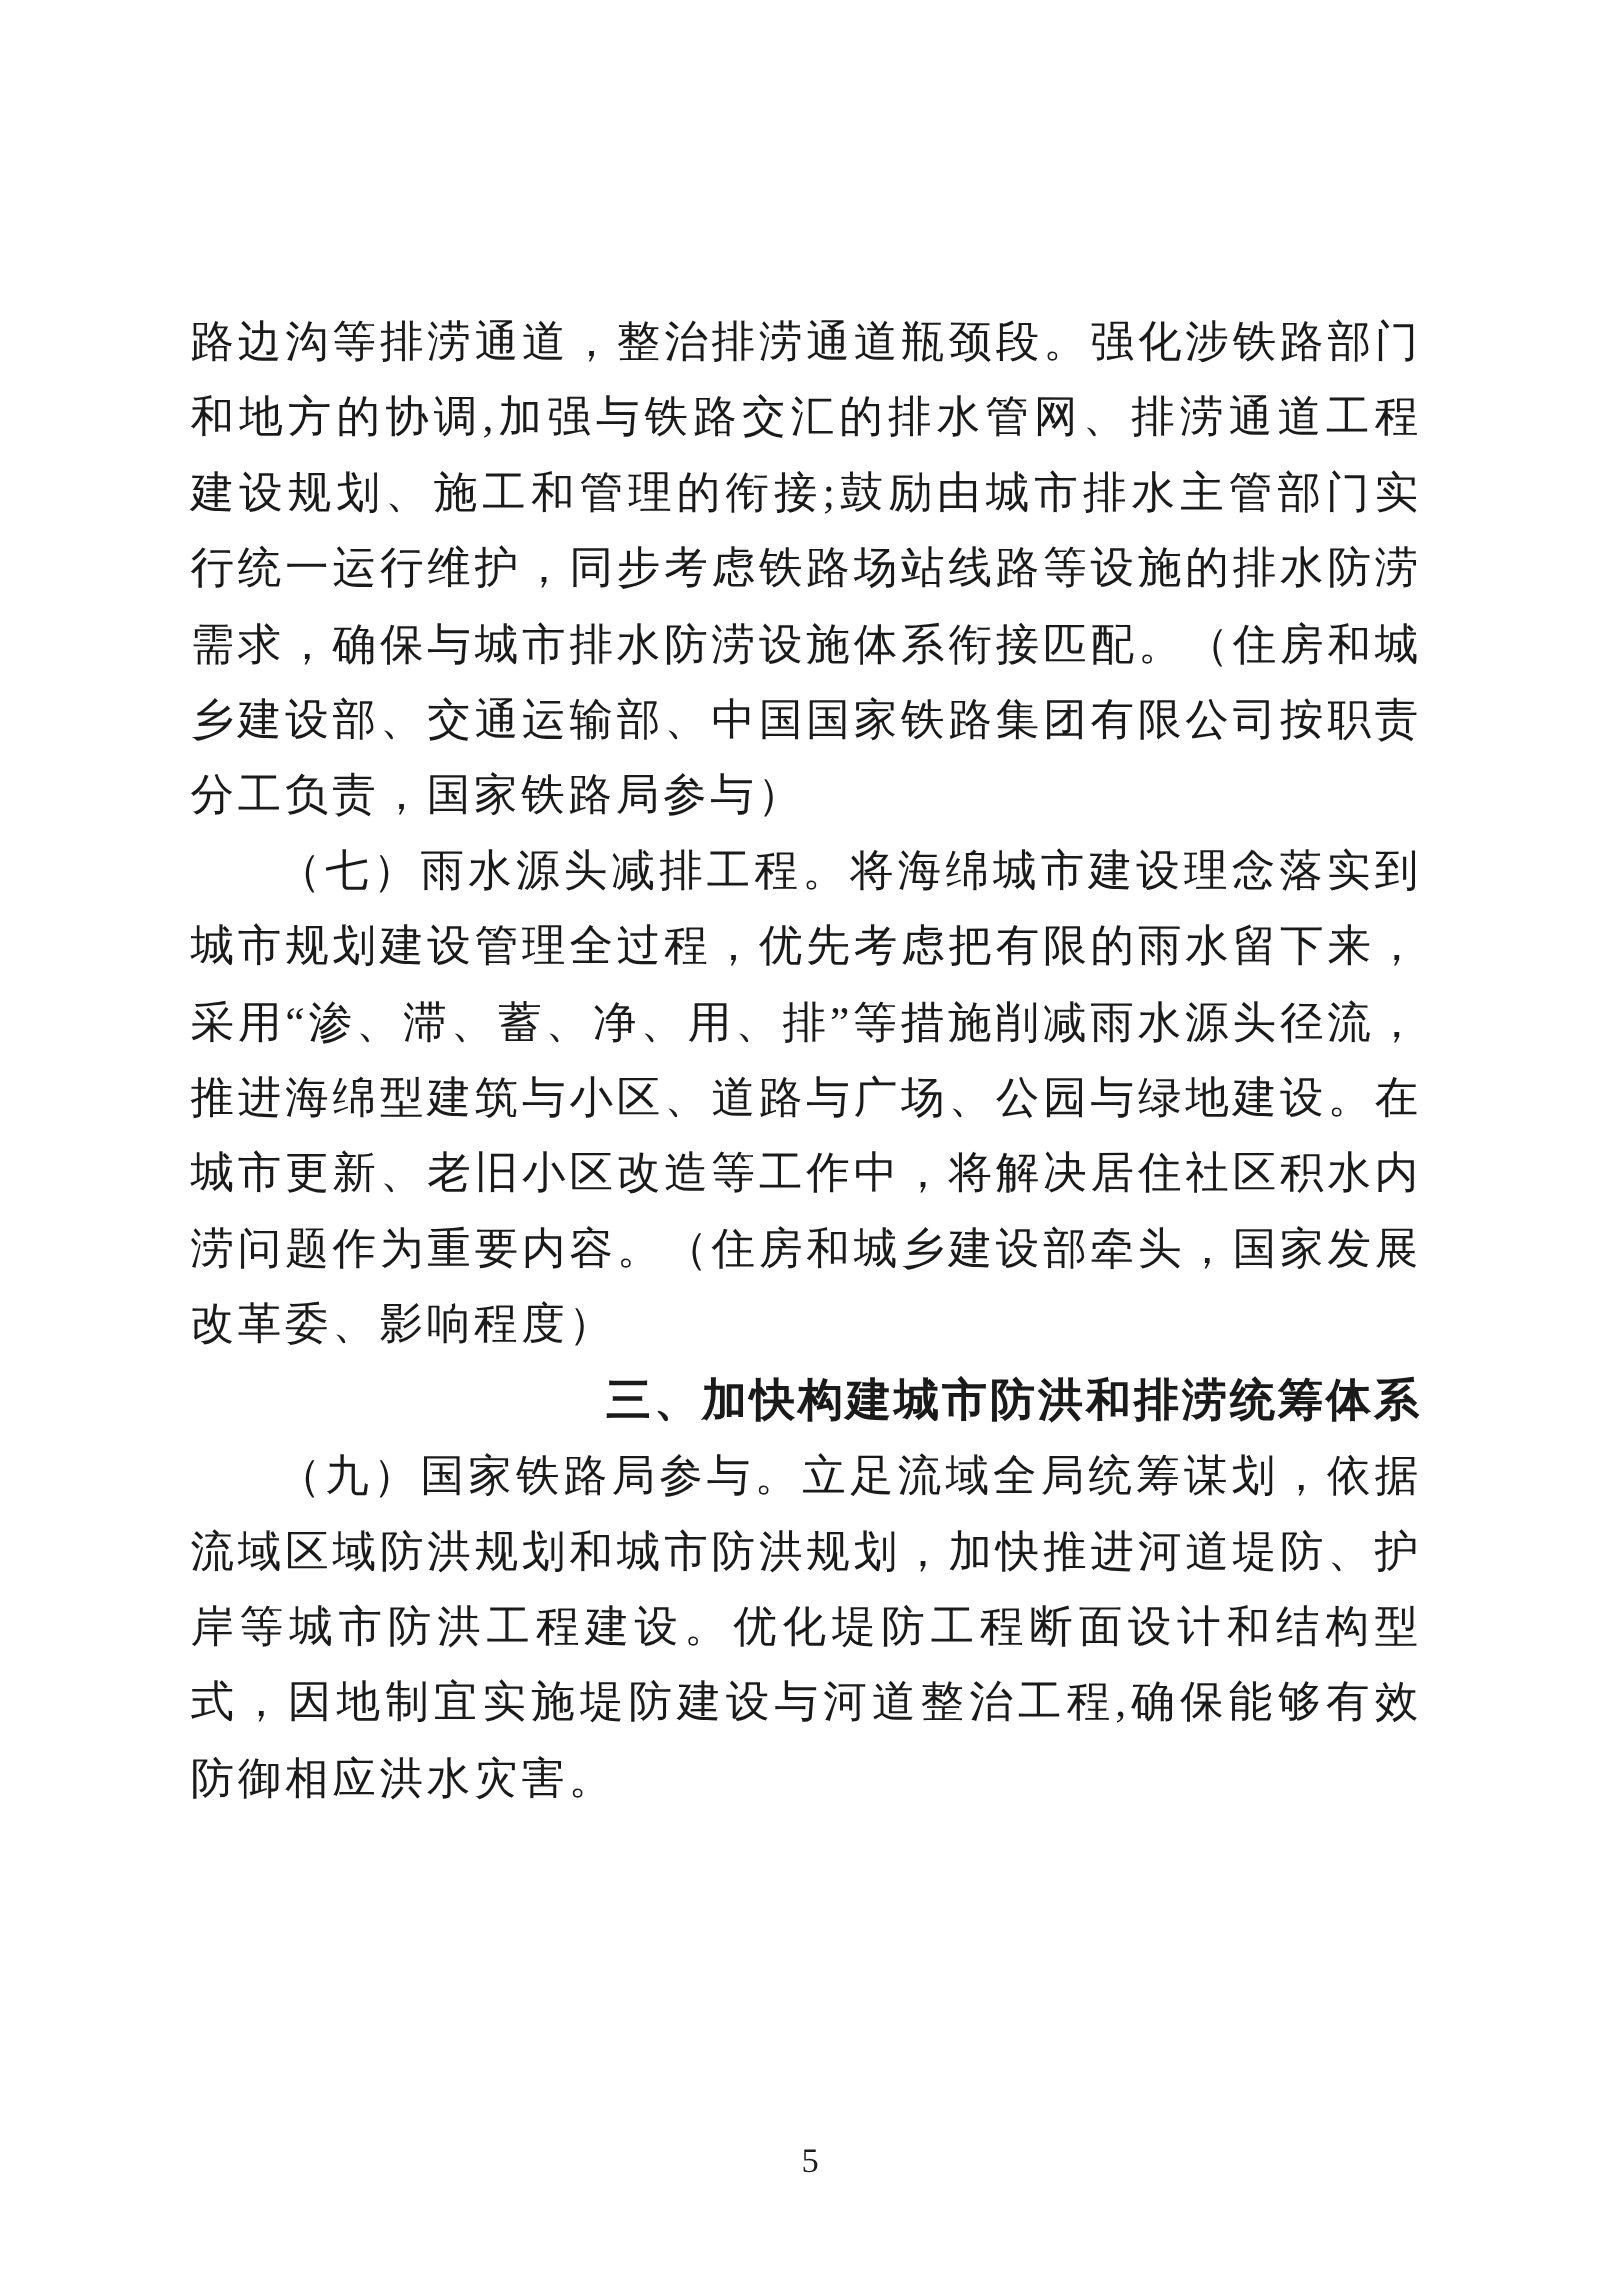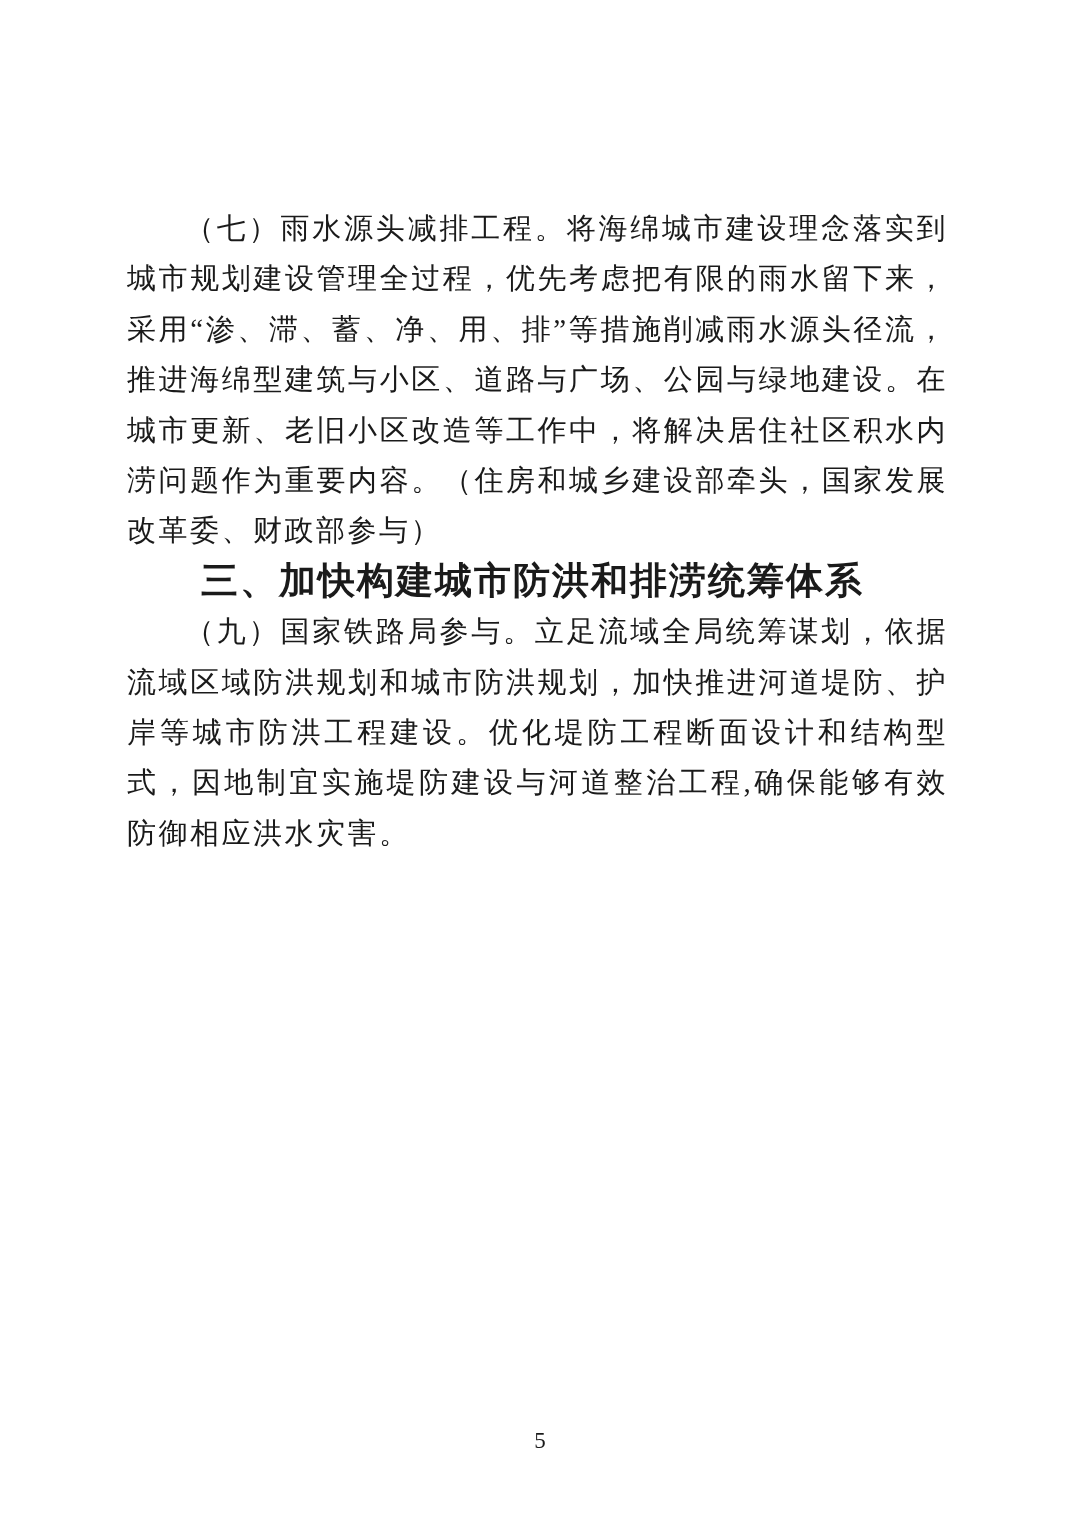--- a/index.html
+++ b/index.html
@@ -35,45 +35,46 @@
   }
   .para.no-indent {
     text-indent: 0;
   }
   .lead {
     font-weight: 400;
   }
   .heading {
     font-family: Liberation Sans, sans-serif;
     font-weight: 700;
-    font-size: 37px;
+    font-size: 30px;
     line-height: 50.4px;
     letter-spacing: 2px;
     text-indent: 2em;
-    text-align: left;
+    text-align: right;
   }
   .page-number {
     position: absolute;
     top: 1428px;
     left: 0;
     width: 100%;
     text-align: center;
     font-size: 23px;
     letter-spacing: 0;
     color: #1a1a1a;
   }
 </style>
 </head>
 <body>
 
 <div class="page">
   <main class="text-block">
 
+    <p class="para no-indent"><span>路边沟等排涝通道，整治排涝通道瓶颈段。强化涉铁路部门和地方的协调,加强与铁路交汇的排水管网、排涝通道工程建设规划、施工和管理的衔接;鼓励由城市排水主管部门实行统一运行维护，同步考虑铁路场站线路等设施的排水防涝需求，确保与城市排水防涝设施体系衔接匹配。（住房和城乡建设部、交通运输部、中国国家铁路集团有限公司按职责分工负责，国家铁路局参与）</span></p>
 
-    <p class="para"><span class="lead">（七）雨水源头减排工程。</span><span>将海绵城市建设理念落实到城市规划建设管理全过程，优先考虑把有限的雨水留下来，采用“渗、滞、蓄、净、用、排”等措施削减雨水源头径流，推进海绵型建筑与小区、道路与广场、公园与绿地建设。在城市更新、老旧小区改造等工作中，将解决居住社区积水内涝问题作为重要内容。（住房和城乡建设部牵头，国家发展改革委、财政部参与）</span></p>
+    <p class="para"><span class="lead">（七）雨水源头减排工程。</span><span>将海绵城市建设理念落实到城市规划建设管理全过程，优先考虑把有限的雨水留下来，采用“渗、滞、蓄、净、用、排”等措施削减雨水源头径流，推进海绵型建筑与小区、道路与广场、公园与绿地建设。在城市更新、老旧小区改造等工作中，将解决居住社区积水内涝问题作为重要内容。（住房和城乡建设部牵头，国家发展改革委、影响程度）</span></p>
 
 
     <h2 class="heading">三、加快构建城市防洪和排涝统筹体系</h2>
 
     <p class="para"><span class="lead">（九）国家铁路局参与。</span><span>立足流域全局统筹谋划，依据流域区域防洪规划和城市防洪规划，加快推进河道堤防、护岸等城市防洪工程建设。优化堤防工程断面设计和结构型式，因地制宜实施堤防建设与河道整治工程,确保能够有效防御相应洪水灾害。</span></p>
 
   </main>
 
   <footer class="page-number">5</footer>
 </div>

